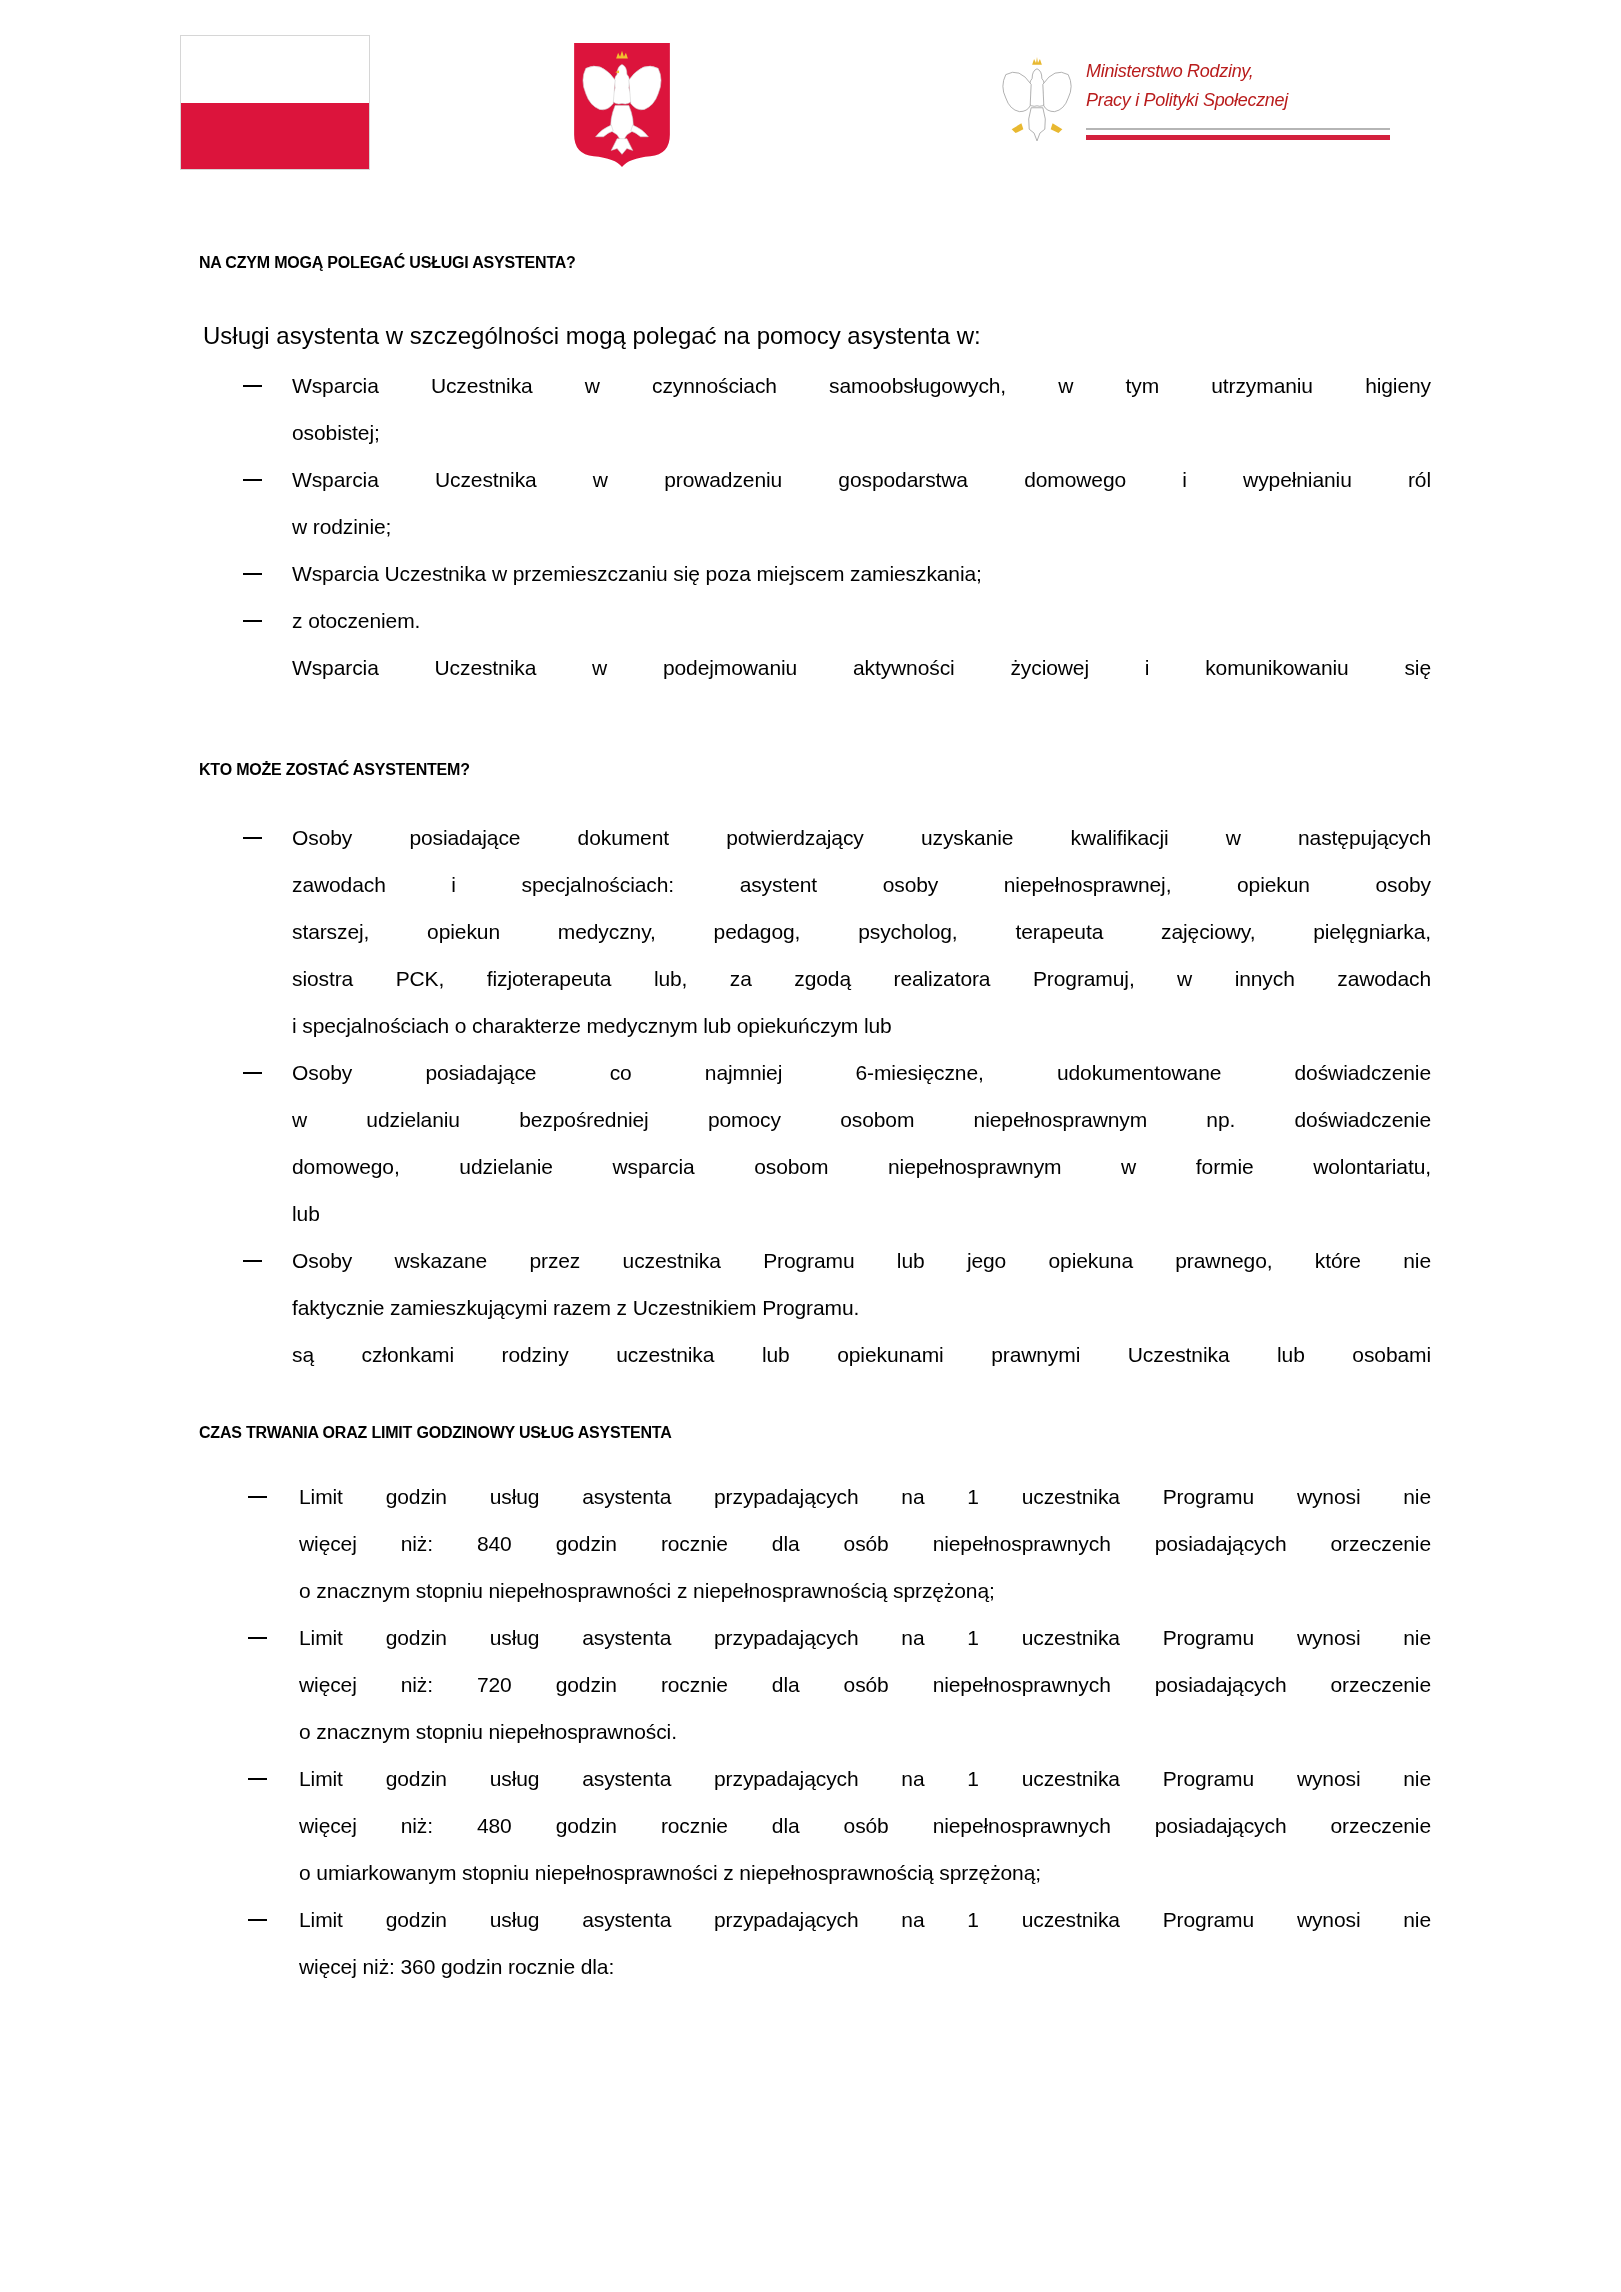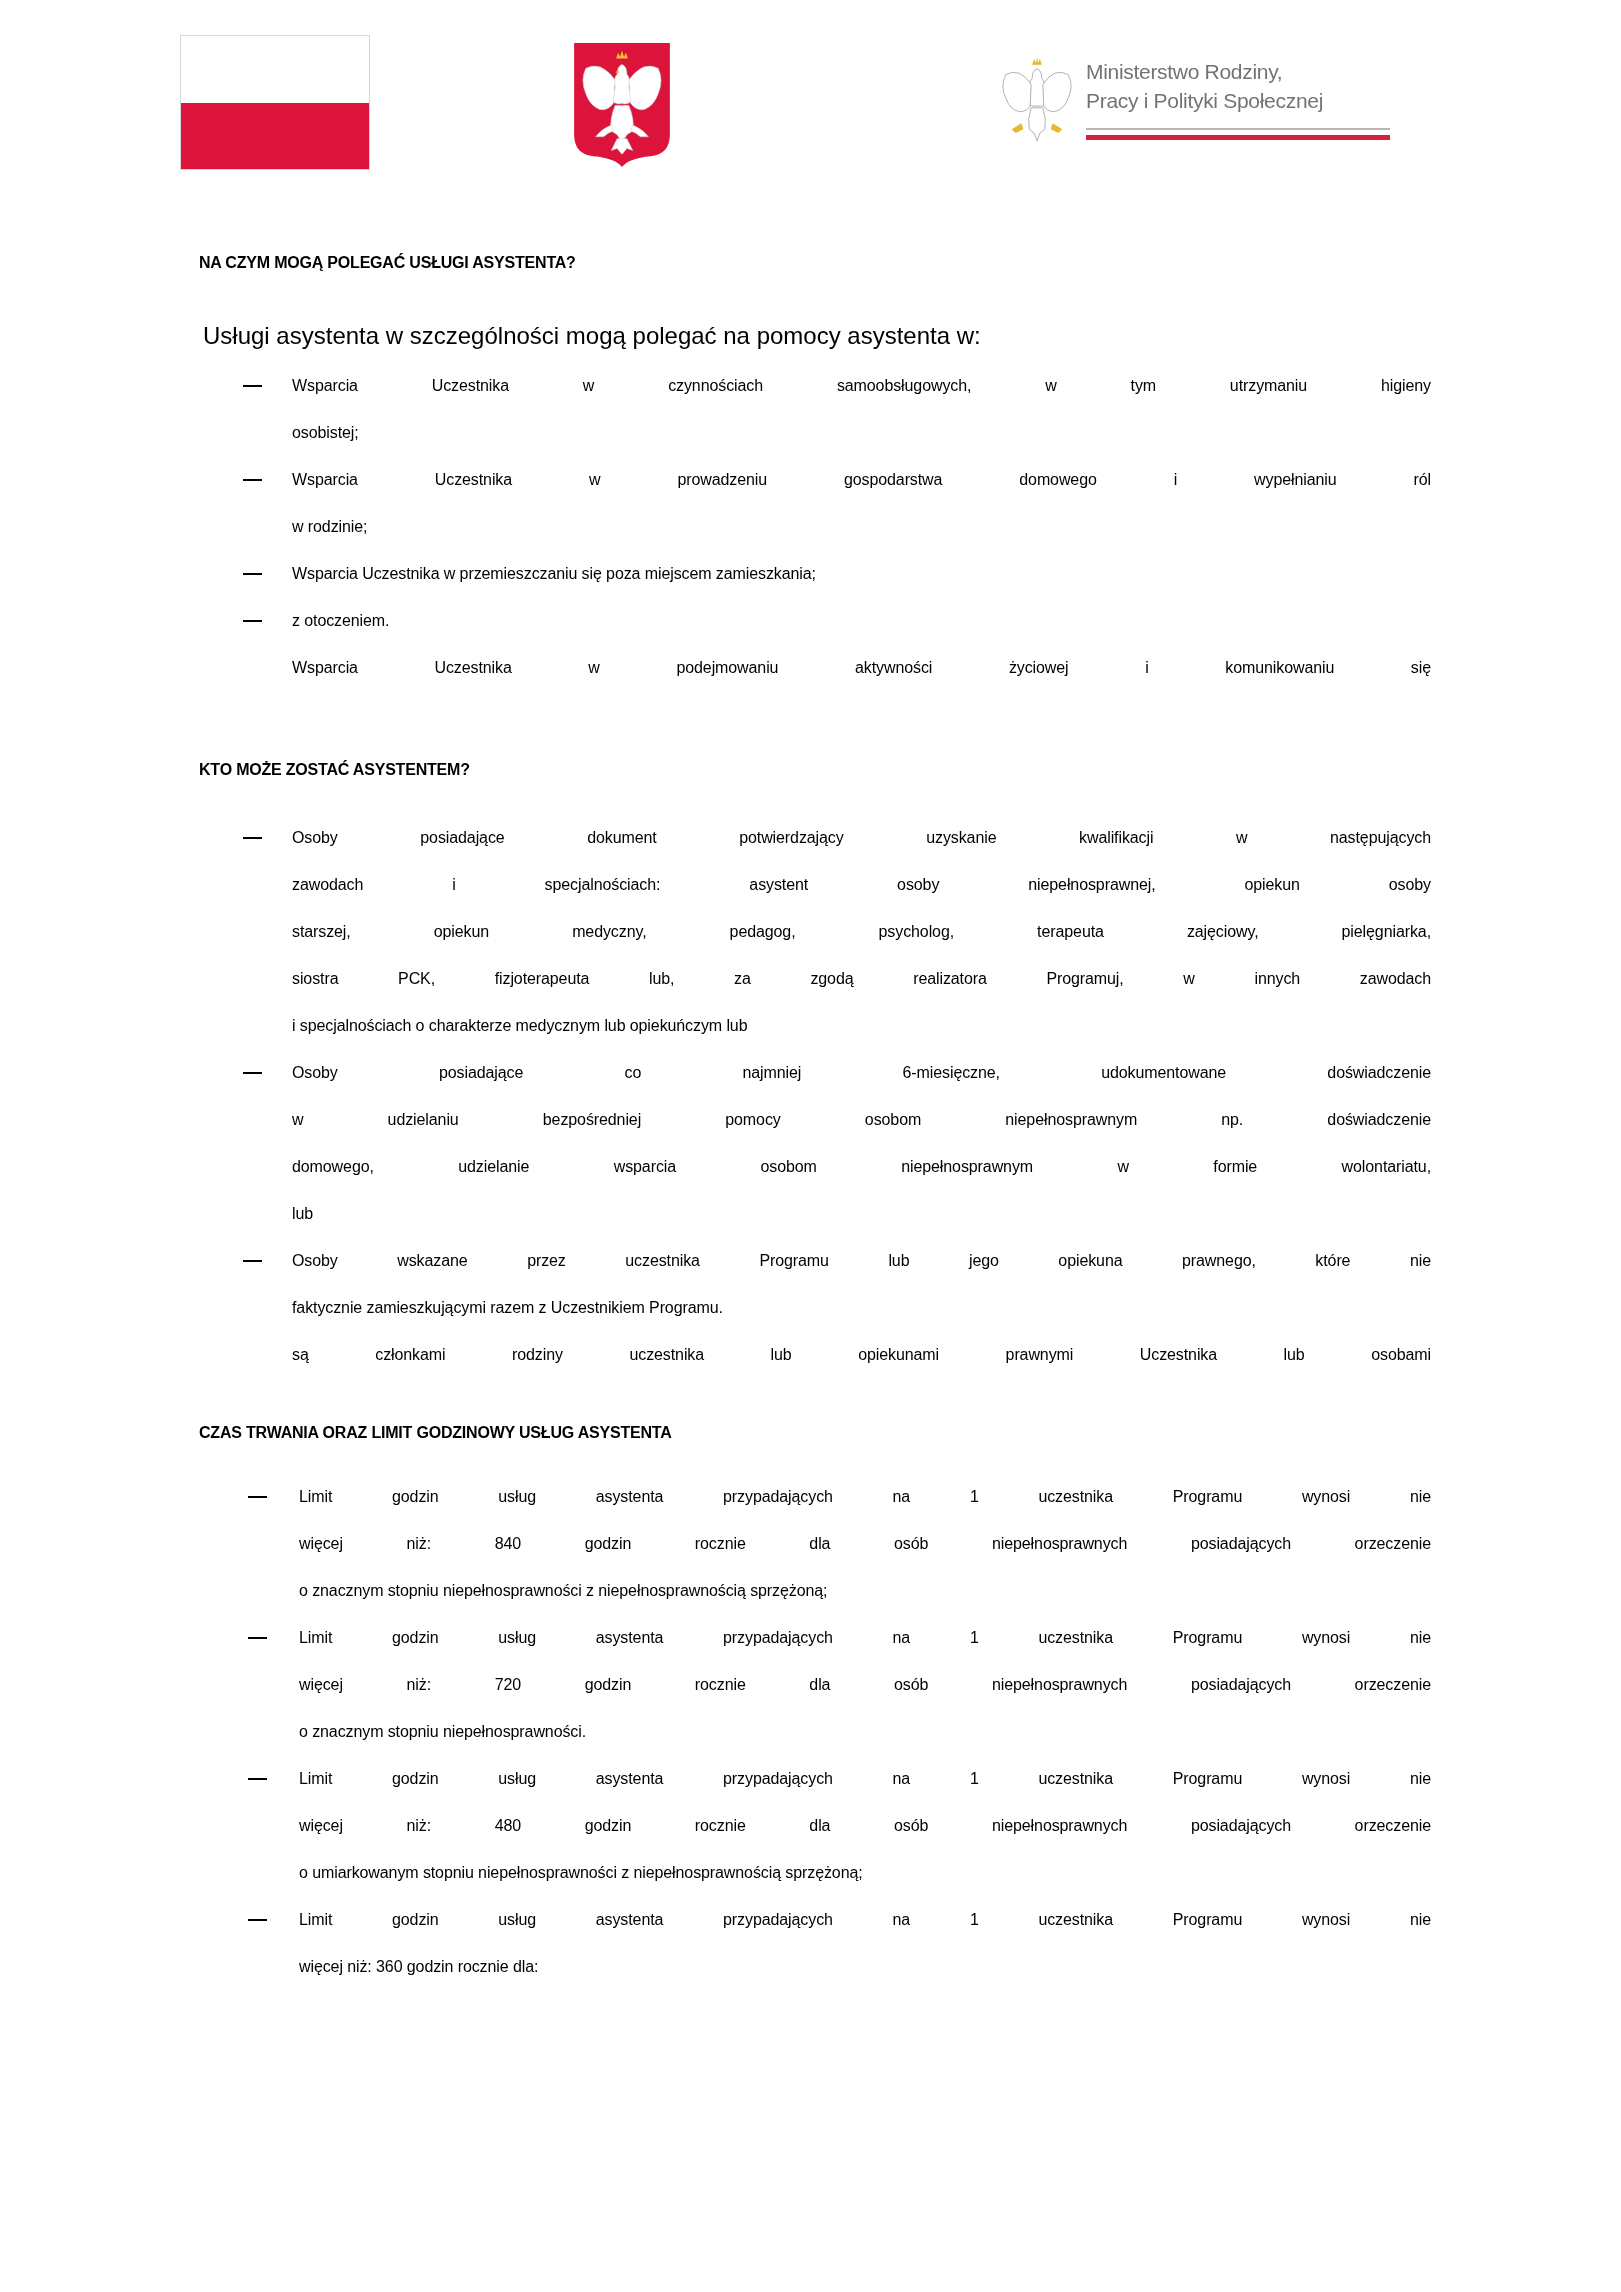--- a/index.html
+++ b/index.html
@@ -9,35 +9,35 @@
   
   .flag { position: absolute; left: 180px; top: 35px; width: 190px; height: 135px;
           border: 1px solid #d6d6d6; box-sizing: border-box; overflow: hidden; }
   .flag .white { height: 50%; background: #ffffff; }
   .flag .red { height: 50%; background: #dc143c; }
 
   .emblem { position: absolute; left: 572px; top: 41px; width: 100px; height: 127px; }
 
   .ministry { position: absolute; left: 998px; top: 51px; width: 412px; height: 98px; }
   .ministry .eagle { position: absolute; left: 0; top: 2px; width: 78px; height: 90px; }
-  .ministry .name { position: absolute; left: 88px; top: 5.9px; font-size: 21px; line-height: 29px;
-                    color: #737373; white-space: nowrap; letter-spacing: -0.3px; }
+  .ministry .name { position: absolute; left: 88px; top: 5.9px; font-size: 18px; line-height: 29px;
+                    color: #b91c1c; white-space: nowrap; letter-spacing: -0.3px; font-style: italic; }
   .ministry .line-gray { position: absolute; left: 88px; top: 77px; width: 304px; height: 2px; background: #b5b5b5; }
   .ministry .line-red { position: absolute; left: 88px; top: 84px; width: 304px; height: 4.9px; background: #d4213d; }
 
   
   .heading { position: absolute; left: 199px; font-weight: bold; font-size: 16px; line-height: 29px;
              white-space: nowrap; letter-spacing: -0.2px; }
   .intro { position: absolute; left: 203px; font-size: 24px; line-height: 29px; white-space: nowrap; }
 
   .list { position: absolute; }
   .li { position: relative; }
   .dash { position: absolute; top: 0; width: 19.6px; height: 47px; }
   .dash::before { content: ""; position: absolute; left: 0; top: 22.5px; width: 18.6px; height: 2px; background: #000; }
-  .line { display: block; height: 47px; line-height: 47px; font-size: 16px; white-space: nowrap;
+  .line { display: block; height: 47px; line-height: 47px; font-size: 21px; white-space: nowrap;
           text-align: justify; text-align-last: justify; letter-spacing: -0.1px; }
   .line.last { text-align: right; text-align-last: left; }
 
   #list1 { left: 243px; top: 362px; }
   #list1 .dash { left: 0; }
   #list1 .line { margin-left: 49px; width: 1139px; }
 
   #list2 { left: 243px; top: 814px; }
   #list2 .dash { left: 0; }
   #list2 .line { margin-left: 49px; width: 1139px; }

